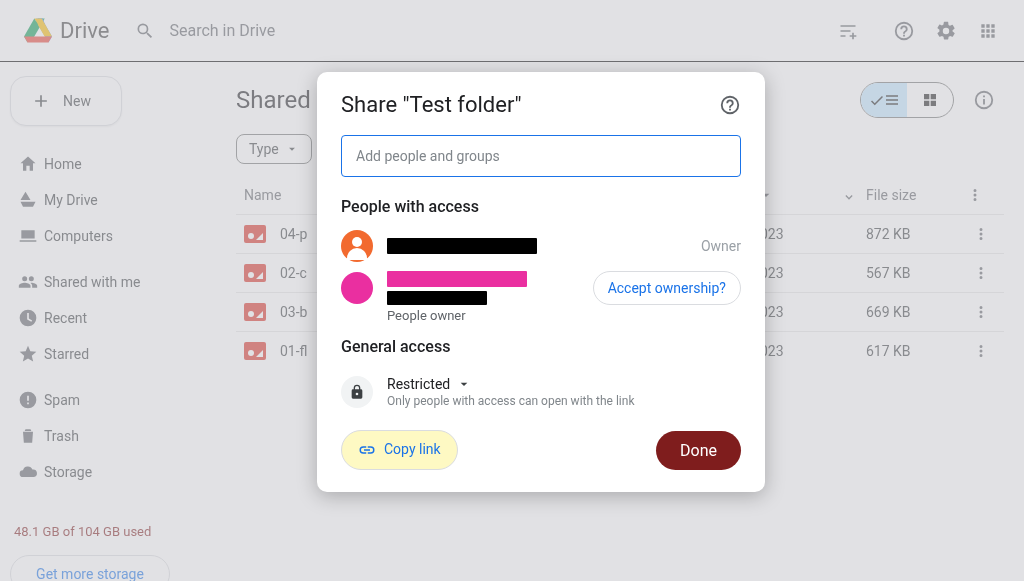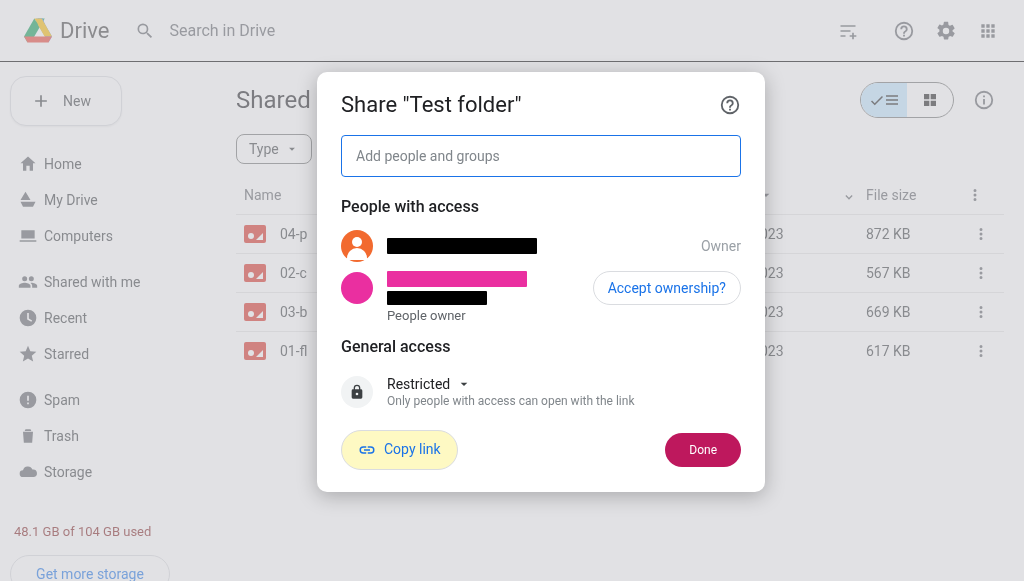--- a/index.html
+++ b/index.html
@@ -65,21 +65,21 @@
 .role{color:#9aa0a6;font-size:14px}
 .pending{font-size:13px;color:#5f6368;margin-left:46px;margin-top:-4px;margin-bottom:14px}
 .accept{border:1px solid #dadce0;color:#1a73e8;background:#fff;padding:8px 14px;border-radius:24px;font-size:14px}
 .ga{display:flex;align-items:flex-start;gap:14px;margin:20px 0 22px}
 .lockcirc{width:32px;height:32px;border-radius:50%;background:#f1f3f4;display:flex;align-items:center;justify-content:center;color:#3c4043}
 .ga-right{display:flex;flex-direction:column;gap:2px}
 .ga-top{display:flex;align-items:center;gap:6px;font-size:14px;color:#202124}
 .ga-sub{font-size:12px;color:#80868b}
 .dlg-foot{display:flex;justify-content:space-between;align-items:center}
 .copylink{display:flex;align-items:flex-start;gap:8px;border:1px solid #dadce0;border-radius:24px;color:#1a73e8;padding:10px 16px;font-size:14px;background:#fef9c3}
-.done{background:#be185d;color:#fff;border:none;border-radius:24px;padding:10px 24px;font-size:12px}
+.done{background:#7f1d1d;color:#fff;border:none;border-radius:24px;padding:10px 24px;font-size:16px}
 svg{display:block}
 </style>
 </head>
 <body>
 
 <div class="topbar">
   <div class="logo-wrap">
     <svg width="28" height="26" viewBox="0 0 87 78">
         <path fill="#0F9D58" d="M43.5 0 6 65h21L64.5 0z"></path>
         <path fill="#4285F4" d="M64.5 0 43.5 0 81 65H87z" transform="translate(-6)"></path>

